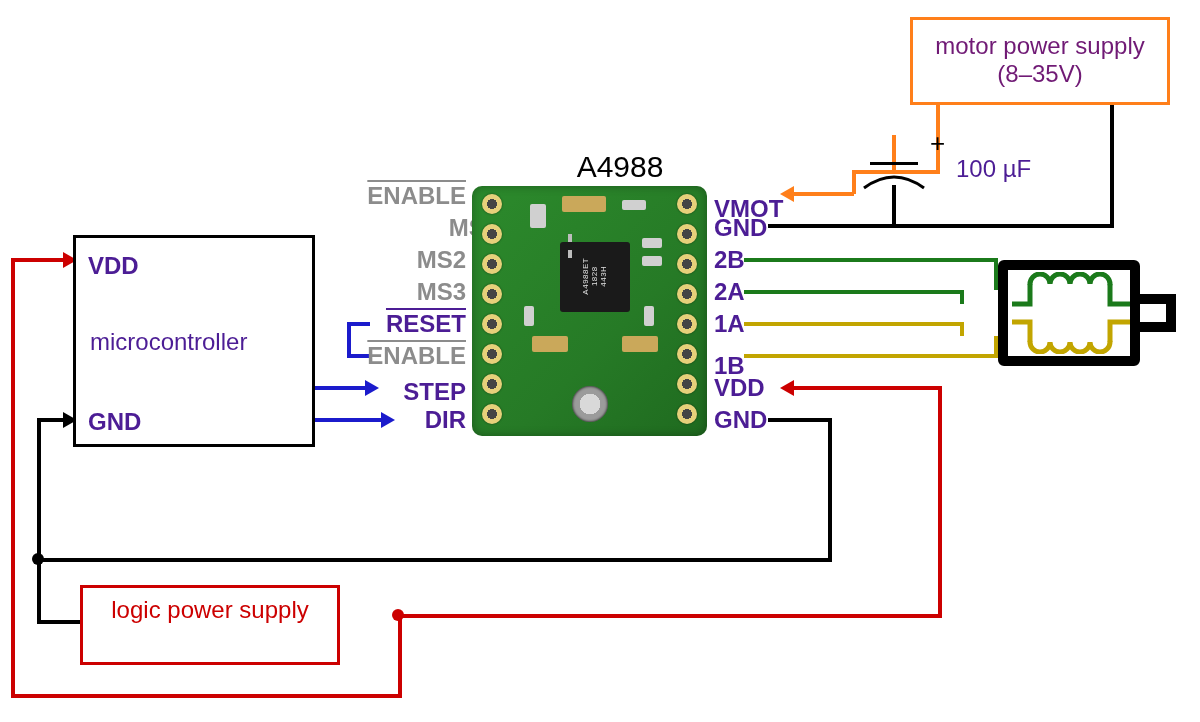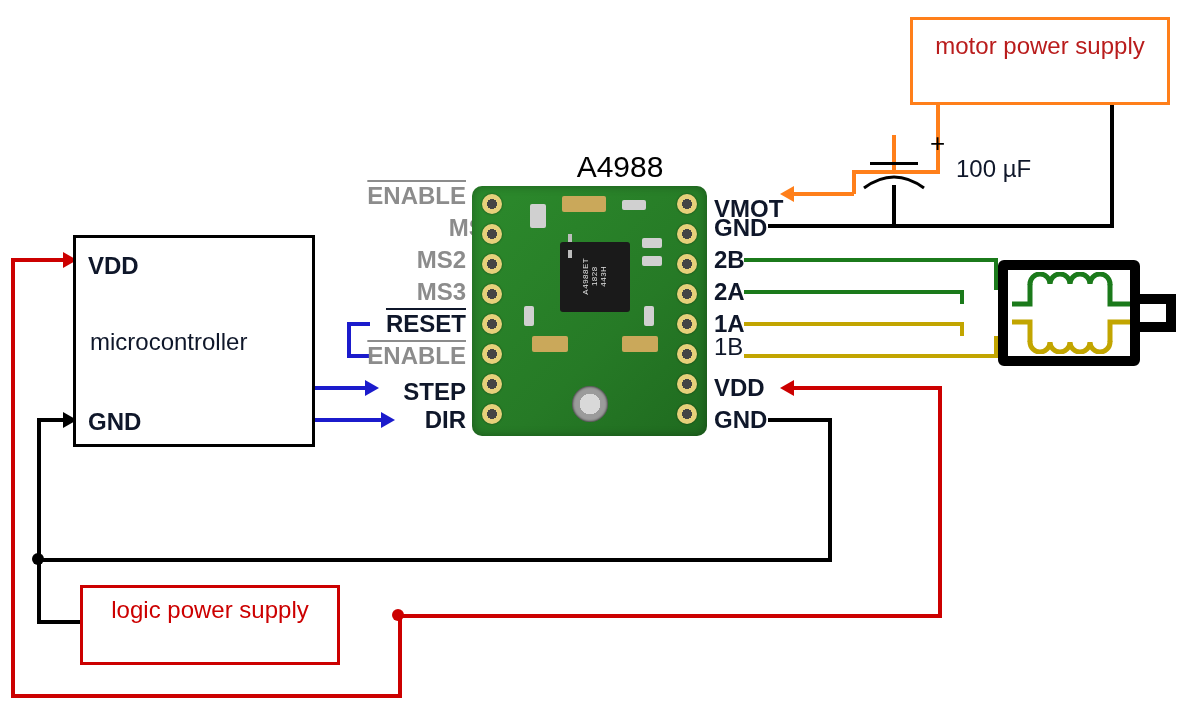--- a/index.html
+++ b/index.html
@@ -15,21 +15,21 @@
     background: #ffffff;
   }
   .abs { position: absolute; }
   .box {
     border: 3px solid;
     background: #ffffff;
     box-sizing: border-box;
   }
   .label {
     font-size: 24px;
-    color: #0f172a;
+    color: #4c1d95;
     white-space: nowrap;
   }
   .gray { color: #8c8c8c; }
   .overline { text-decoration: overline; text-decoration-thickness: 2px; }
   .pin-left  { text-align: right; }
   .pin-right { text-align: left; }
   .title { font-size: 30px; }
 
   
   .h { height: 4px; }
@@ -162,22 +162,23 @@
   <div class="abs v black" style="left:892px; top:185px; height:42px"></div>
 
   <div class="abs h black" style="left:870px; top:162px; width:48px; height:3px"></div>
   <svg class="abs" style="left:862px; top:172px" width="64" height="18">
     <path d="M2 16 Q32 -6 62 16" stroke="#000" stroke-width="3" fill="none"></path>
   </svg>
   <div class="abs cap-plus" style="left:930px; top:128px">+</div>
   <div class="abs label" style="left:956px; top:155px">100 µF</div>
 
   <div class="abs box" style="left:910px; top:17px; width:260px; height:88px; border-color:#ff7f1a">
-    <div style="text-align:center; color:#b91c1c; font-size:24px; padding-top:12px">
+    <div style="text-align:center; color:#701a75; font-size:24px; padding-top:12px">
       <div>motor power supply</div>
+      <div>(8–35V)</div>
     </div>
   </div>
 
   <div class="abs h green" style="left:744px; top:258px; width:250px"></div>
   <div class="abs v green" style="left:994px; top:258px; height:32px"></div>
 
   <div class="abs h green" style="left:744px; top:290px; width:220px"></div>
   <div class="abs v green" style="left:960px; top:290px; height:14px"></div>
 
   <div class="abs h olive" style="left:744px; top:322px; width:220px"></div>
@@ -253,21 +254,21 @@
       <div class="abs label pin-left gray" style="right: 734px; top: 342px; font-weight: bold;"><span class="overline">ENABLE</span></div>
       <div class="abs label pin-left" style="right: 734px; top: 378px; font-weight: bold;"><span>STEP</span></div>
       <div class="abs label pin-left" style="right: 734px; top: 406px; font-weight: bold;"><span>DIR</span></div>
     </div>
   <div id="pins-right">
       <div class="abs label pin-right" style="left: 714px; top: 182px; font-weight: bold; margin-top: 13px;">VMOT</div>
       <div class="abs label pin-right" style="left: 714px; top: 214px; font-weight: bold;">GND</div>
       <div class="abs label pin-right" style="left: 714px; top: 246px; font-weight: bold;">2B</div>
       <div class="abs label pin-right" style="left: 714px; top: 278px; font-weight: bold;">2A</div>
       <div class="abs label pin-right" style="left: 714px; top: 310px; font-weight: bold;">1A</div>
-      <div class="abs label pin-right" style="left: 714px; top: 333px; font-weight: normal;">1B</div>
+      <div class="abs label pin-right" style="left: 714px; top: 352px; font-weight: bold;">1B</div>
       <div class="abs label pin-right" style="left: 714px; top: 374px; font-weight: bold;">VDD</div>
       <div class="abs label pin-right" style="left: 714px; top: 406px; font-weight: bold;">GND</div>
     </div>
 
   <div class="abs pcb" style="left:472px; top:186px; width:235px; height:250px">
 
     <div id="pads-left">
         <div class="abs pad" style="left: 10px; top: 8px;"></div>
         <div class="abs pad" style="left: 10px; top: 38px;"></div>
         <div class="abs pad" style="left: 10px; top: 68px;"></div>

